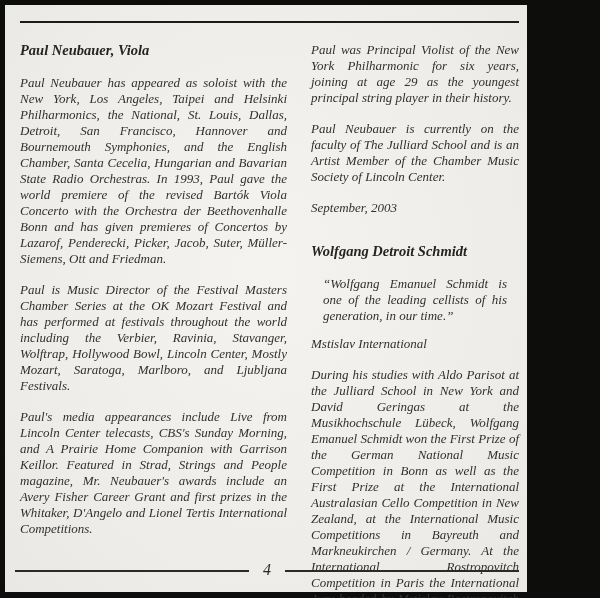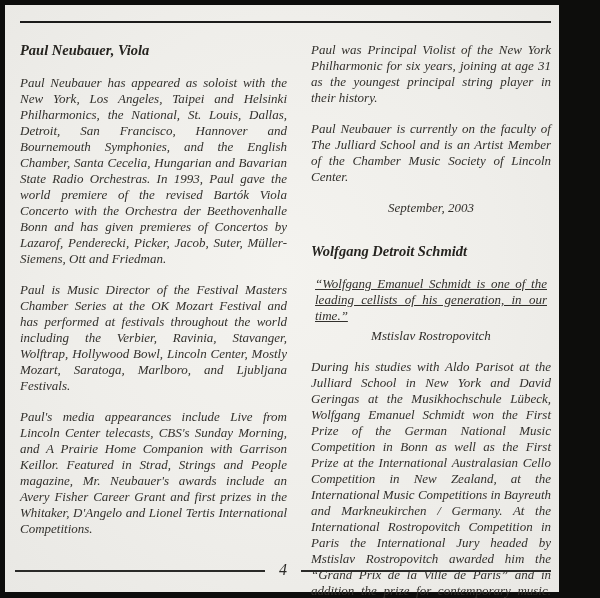--- a/index.html
+++ b/index.html
@@ -7,21 +7,20 @@
     padding: 0;
     background: #0d0d0c;
   }
   .frame {
     position: relative;
     width: 536px;
     height: 598px;
     background: #0d0d0c;
     overflow: hidden;
     font-family: "Liberation Serif", "DejaVu Serif", serif;
-    padding-left: 32px;
   }
   .page {
     position: absolute;
     top: 5px;
     left: 5px;
     right: 9px;
     bottom: 6px;
     background: radial-gradient(ellipse at 50% 45%, #f4f3ef 0%, #efeeea 55%, #e9e8e4 100%);
     color: #32302c;
     padding: 16px 8px 0 15px;
@@ -49,25 +48,24 @@
     font-weight: bold;
     font-style: italic;
     margin: 0 0 17px 0;
     text-align: left;
     color: #262420;
   }
   .col p {
     margin: 0 0 15px 0;
   }
   .col p.quote {
-    margin: 4px;
-    text-decoration: underline;
+    margin: 12px;
   }
   .col p.right-aligned {
-    text-align: center;
+    text-align: left;
   }
   .col p.date {
     margin: 0 0 27px 0;
   }
   .col p.attribution {
     margin: 0 0 15px 0;
   }
   .footer {
     position: absolute;
     left: 10px;
@@ -102,26 +100,26 @@
     <div class="columns">
 
       <div class="col left">
         <h2>Paul Neubauer, Viola</h2>
         <p>Paul Neubauer has appeared as soloist with the New York, Los Angeles, Taipei and Helsinki Philharmonics, the National, St. Louis, Dallas, Detroit, San Francisco, Hannover and Bournemouth Symphonies, and the English Chamber, Santa Cecelia, Hungarian and Bavarian State Radio Orchestras.  In 1993, Paul gave the world premiere of the revised Bartók Viola Concerto with the Orchestra der Beethovenhalle Bonn and has given premieres of Concertos by Lazarof, Penderecki, Picker, Jacob, Suter, Müller-Siemens, Ott and Friedman.</p>
         <p>Paul is Music Director of the Festival Masters Chamber Series at the OK Mozart Festival and has performed at festivals throughout the world including the Verbier, Ravinia, Stavanger, Wolftrap, Hollywood Bowl, Lincoln Center, Mostly Mozart, Saratoga, Marlboro, and Ljubljana Festivals.</p>
         <p>Paul's media appearances include Live from Lincoln Center telecasts, CBS's Sunday Morning, and A Prairie Home Companion with Garrison Keillor.  Featured in Strad, Strings and People magazine, Mr. Neubauer's awards include an Avery Fisher Career Grant and first prizes in the Whitaker, D'Angelo and Lionel Tertis International Competitions.</p>
       </div>
 
       <div class="col right">
-        <p>Paul was Principal Violist of the New York Philharmonic for six years, joining at age 31 as the youngest principal string player in their history.</p>
+        <p>Paul was Principal Violist of the New York Philharmonic for six years, joining at age 29 as the youngest principal string player in their history.</p>
         <p>Paul Neubauer is currently on the faculty of The Julliard School and is an Artist Member of the Chamber Music Society of Lincoln Center.</p>
         <p class="right-aligned date">September, 2003</p>
         <h2>Wolfgang Detroit Schmidt</h2>
         <p class="quote">“Wolfgang Emanuel Schmidt is one of the leading cellists of his generation, in our time.”</p>
-        <p class="right-aligned attribution">Mstislav Rostropovitch</p>
+        <p class="right-aligned attribution">Mstislav International</p>
         <p>During his studies with Aldo Parisot at the Julliard School in New York and David Geringas at the Musikhochschule Lübeck, Wolfgang Emanuel Schmidt won the First Prize of the German National Music Competition in Bonn as well as the First Prize at the International Australasian Cello Competition in New Zealand, at the International Music Competitions in Bayreuth and Markneukirchen / Germany. At the International Rostropovitch Competition in Paris the International Jury headed by Mstislav Rostropovitch awarded him the “Grand Prix de la Ville de Paris” and in addition the prize for contemporary music. He is also prize winner of the</p>
       </div>
 
     </div>
 
     <div class="footer">
       <span class="rule-seg"></span>
       <span class="page-num">4</span>
       <span class="rule-seg"></span>
     </div>

